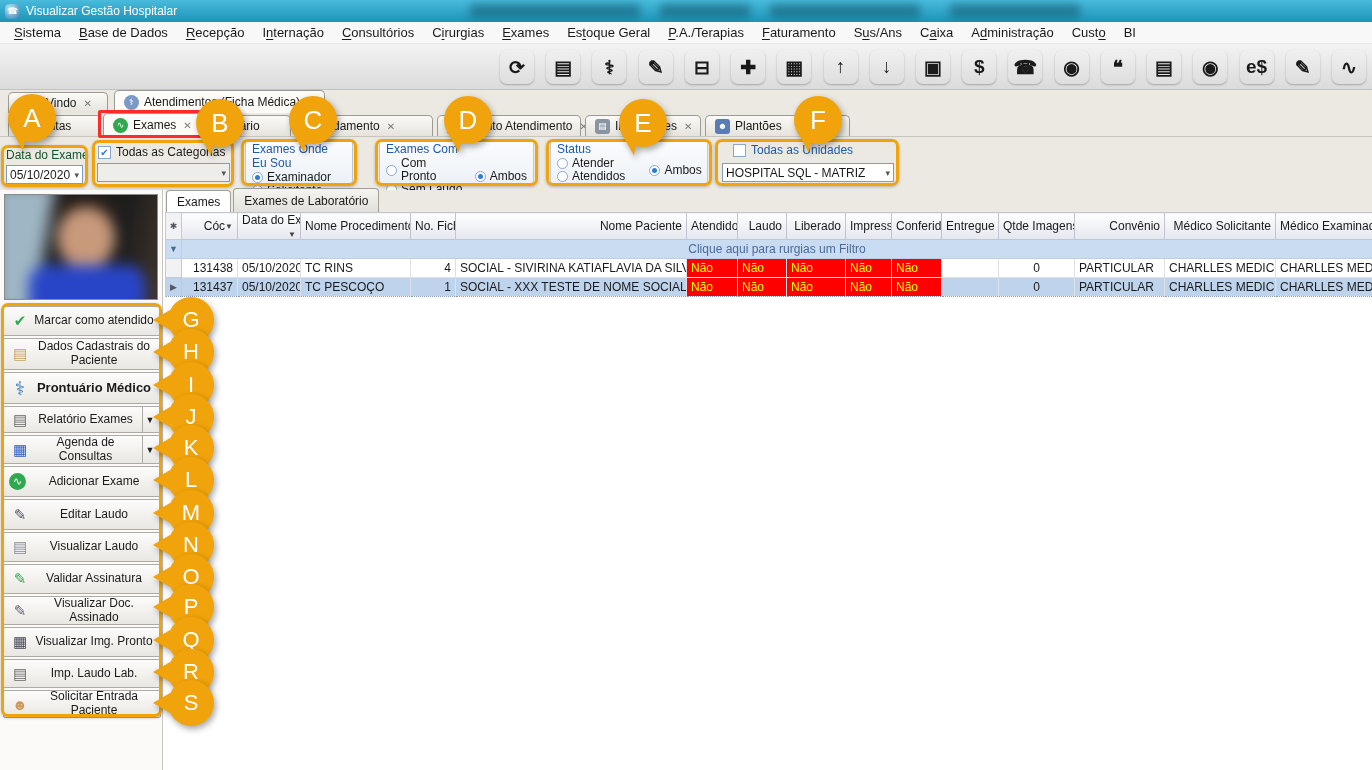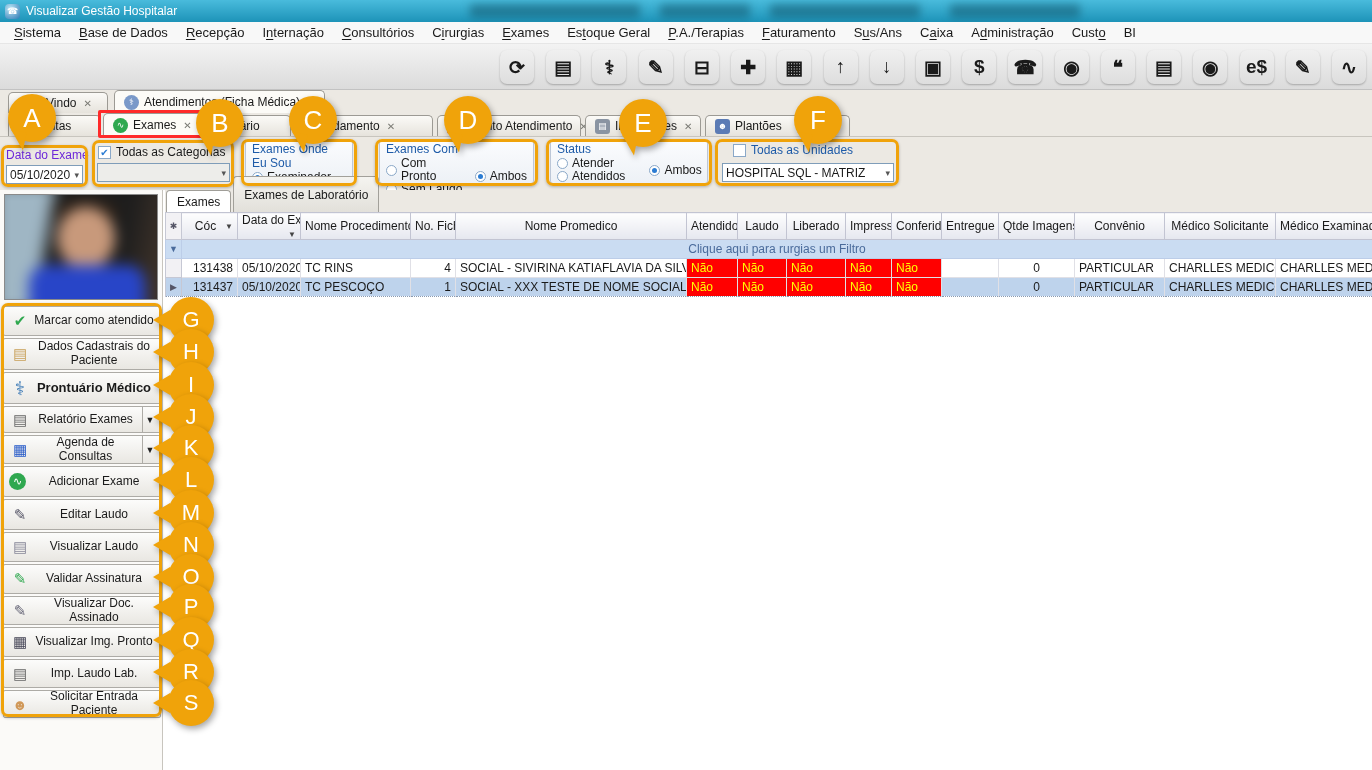--- a/index.html
+++ b/index.html
@@ -34,21 +34,21 @@
   #tabrow2 { top:113px; height:24px; border-bottom:1px solid #C8C5BE; }
   .tab { position:absolute; bottom:0; display:flex; align-items:center; gap:5px; font-size:12px;
     border:1px solid #9C9A94; border-bottom:none; border-radius:5px 5px 0 0;
     background:linear-gradient(#FBFAF7,#E6E3DC); padding:0 9px; height:21px; white-space:nowrap; }
   .tab.active { background:#FCFBF7; height:23px; z-index:2; }
   .closex { color:#7A7A74; font-size:10px; margin-left:2px; }
   .tabico { width:15px; height:15px; border-radius:50%; display:inline-flex; align-items:center; justify-content:center;
     font-size:9px; color:#fff; flex:none; }
   
   #filterbar { position:absolute; left:0; top:137px; width:100%; height:53px; background:#ECE9E3; }
-  .flabel-red { color:#6d28d9; font-size:12px; }
+  .flabel-red { color:#14532d; font-size:12px; }
   .combo { background:#fff; border:1px solid #7F9DB9; height:19px; display:flex; align-items:center;
     padding:0 3px; font-size:12px; justify-content:space-between; }
   .carrow { color:#555; font-size:9px; }
   .fgroup { position:absolute; background:linear-gradient(#FBFCFE,#EDF1F6); border:1px solid #BCC7D8;
     border-radius:3px; padding:1px 6px; }
   .ftitle { color:#1E5BA8; font-size:12px; margin-bottom:1px; }
   .cbrow { display:flex; align-items:center; gap:5px; font-size:12px; }
   .cb { width:13px; height:13px; background:#fff; border:1px solid #8AA8C8; display:inline-flex;
     align-items:center; justify-content:center; font-size:10px; color:#2B7CD3; flex:none; }
   .radio-opt { display:flex; align-items:center; gap:4px; font-size:12px; line-height:13px; }
@@ -68,28 +68,28 @@
   .sbtn { display:flex; align-items:center; background:linear-gradient(#FCFCFB,#E9E7E2); border:1px solid #ADABA6;
     border-radius:2px; font-size:12px; position:relative; padding:0 3px 0 5px; flex:none; }
   .sico { width:22px; text-align:center; font-size:15px; flex:none; }
   .slabel { flex:1; text-align:center; line-height:1.15; }
   .slabel.bold { font-weight:bold; font-size:13px; }
   .split { width:15px; border-left:1px solid #ADABA6; align-self:stretch; display:flex; align-items:center;
     justify-content:center; font-size:9px; margin-left:2px; color:#222; }
   
   #gridtabs { position:absolute; left:165px; top:190px; right:0; height:22px; background:#ECE9E3;
     display:flex; align-items:flex-end; padding-left:1px; gap:2px; }
-  .gtab { height:36px; border:1px solid #A2A09A; border-bottom:none; border-radius:4px 4px 0 0; font-size:12px;
+  .gtab { height:24px; border:1px solid #A2A09A; border-bottom:none; border-radius:4px 4px 0 0; font-size:12px;
     display:flex; align-items:center; padding:0 10px; background:linear-gradient(#F5F4F0,#E2E0DA); white-space:nowrap; }
   .gtab.active { background:#FFFFFF; height:22px; }
   #gridwrap { position:absolute; left:165px; top:212px; right:0; bottom:0; background:#fff; }
   table { border-collapse:collapse; table-layout:fixed; width:1207px; font-size:12px; }
   th,td { height:19px; padding:0 4px; white-space:nowrap; overflow:hidden; border:1px solid #E0E0E6; }
   thead th { background:linear-gradient(#FEFEFE,#E5E7EF); border:1px solid #C2C4D2; font-weight:normal;
-    text-align:center; height:20px; }
+    text-align:right; height:20px; }
   thead th .sortarr { float:right; color:#444; font-size:8px; margin-top:3px; }
   .ind { background:#F2F1F4; border:1px solid #C6C8D4; text-align:center; color:#556; font-size:9px; padding:0; }
   .filterrow td { background:#CADCF2; color:#4A6B9B; text-align:center; border:1px solid #BCCDE8; }
   .datarow td { border-bottom:1px dotted #8A9AB0; }
   .no-cell { background:#FF0000; color:#FFFF00; }
   tr.sel td { background:#BED3EC; }
   tr.sel td.no-cell { background:#FF0000; }
   .t-r { text-align:right; } .t-c { text-align:center; }
   
   .ann { position:absolute; z-index:60; pointer-events:none; }
@@ -381,21 +381,21 @@
           <col style="width:111px">
           <col style="width:97px">
       </colgroup>
       <thead>
         <tr>
           <th class="ind">✱</th>
           <th><span>Cóc</span><span class="sortarr">▼</span></th>
           <th><span>Data do Ex</span><span class="sortarr">▼</span></th>
           <th>Nome Procedimento</th>
           <th>No. Ficha</th>
-          <th>Nome Promedico</th>
+          <th>Nome Paciente</th>
           <th>Atendido</th>
           <th>Laudo</th>
           <th>Liberado</th>
           <th>Impresso</th>
           <th>Conferido</th>
           <th>Entregue</th>
           <th>Qtde Imagens</th>
           <th>Convênio</th>
           <th>Médico Solicitante</th>
           <th>Médico Examinador</th>

